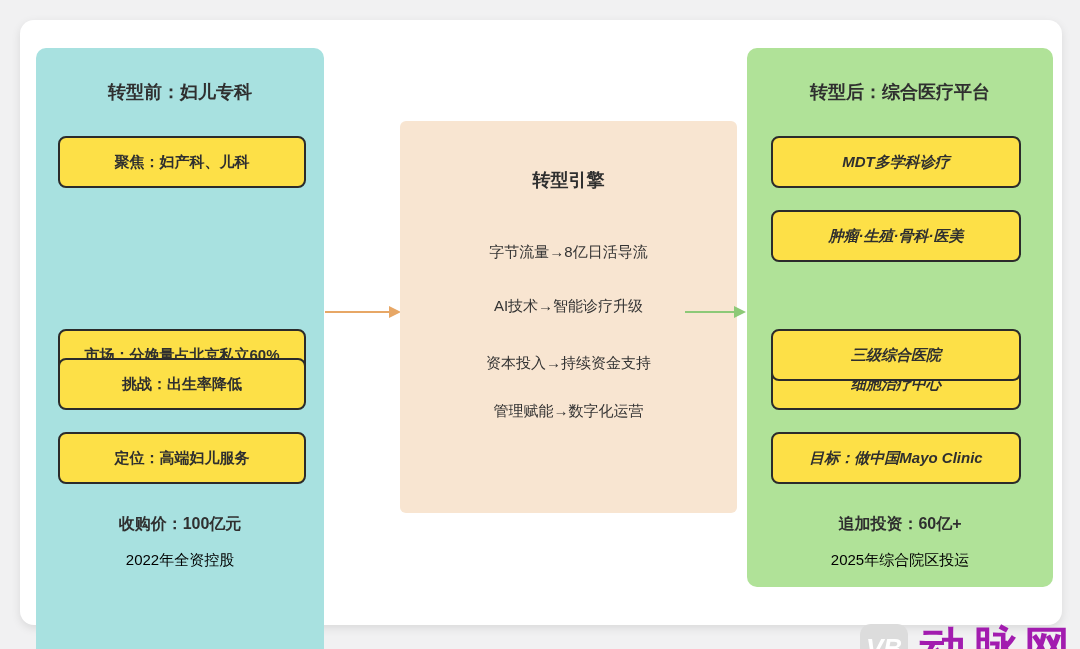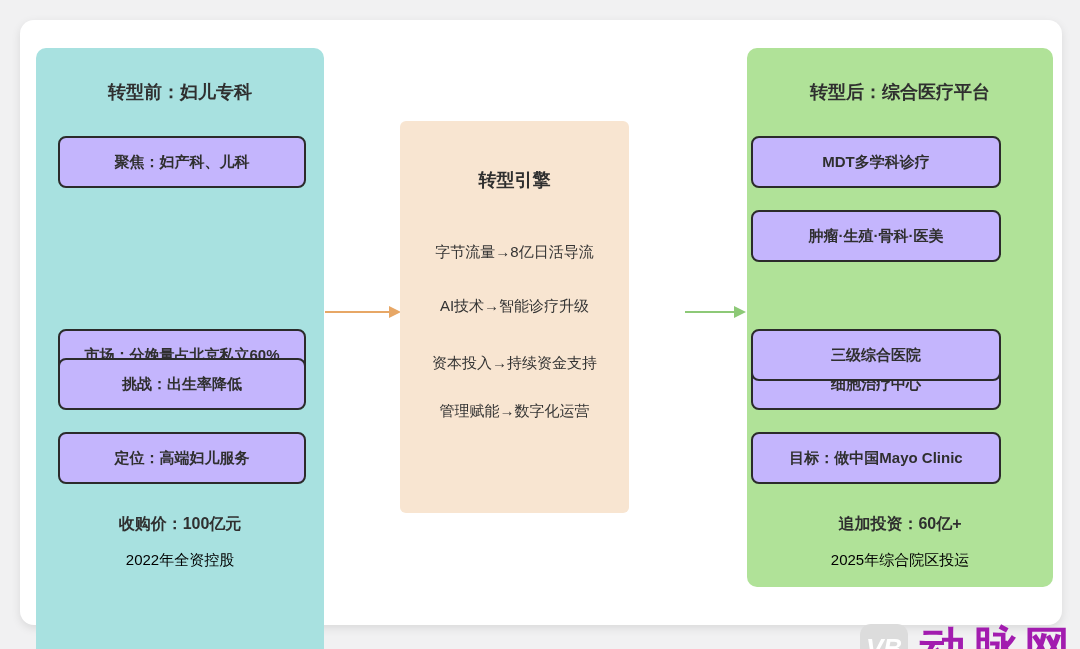--- a/index.html
+++ b/index.html
@@ -15,40 +15,40 @@
     position:absolute;left:20px;top:20px;width:1042px;height:605px;
     background:#ffffff;border-radius:14px;
     box-shadow:0 3px 10px rgba(0,0,0,0.10);
   }
   .panel{position:absolute;box-sizing:border-box;}
   .panel-left{
     left:36px;top:48px;width:288px;height:612px;
     background:#a8e1e0;border-radius:10px;
   }
   .panel-center{
-    left:400px;top:121px;width:229px;height:392px;
+    left:400px;top:121px;width:337px;height:392px;
     background:#f8e5d1;border-radius:6px;
   }
   .panel-right{
     left:747px;top:48px;width:306px;height:539px;
     background:#b0e298;border-radius:10px;
   }
   .panel-title{
     position:absolute;left:0;right:0;top:32px;
     text-align:center;font-size:18px;font-weight:bold;color:#2f2f2f;
   }
   .panel-center .panel-title{top:47px;}
   .box{
     position:absolute;left:22px;width:244px;height:48px;
-    background:#c4b5fd;border:2px solid #2b2b2b;border-radius:8px;
+    background:#fde047;border:2px solid #2b2b2b;border-radius:8px;
     display:flex;align-items:center;justify-content:center;
     font-size:15px;font-weight:bold;color:#2f2f2f;
     white-space:nowrap;
   }
-  .panel-right .box{left:4px;width:246px;}
+  .panel-right .box{left:24px;width:246px;font-style:italic;}
   .b0{top:88px;} .b1{top:162px;} .b2{top:236px;margin-top:45px;} .b3{top:310px;} .b4{top:384px;}
   .footer-bold{
     position:absolute;left:0;right:0;top:466px;
     text-align:center;font-size:16px;font-weight:bold;color:#2f2f2f;
   }
   .footer-note{
     position:absolute;left:0;right:0;top:503px;
     text-align:center;font-size:15px;color:#000000;
   }
   .engine-line{

